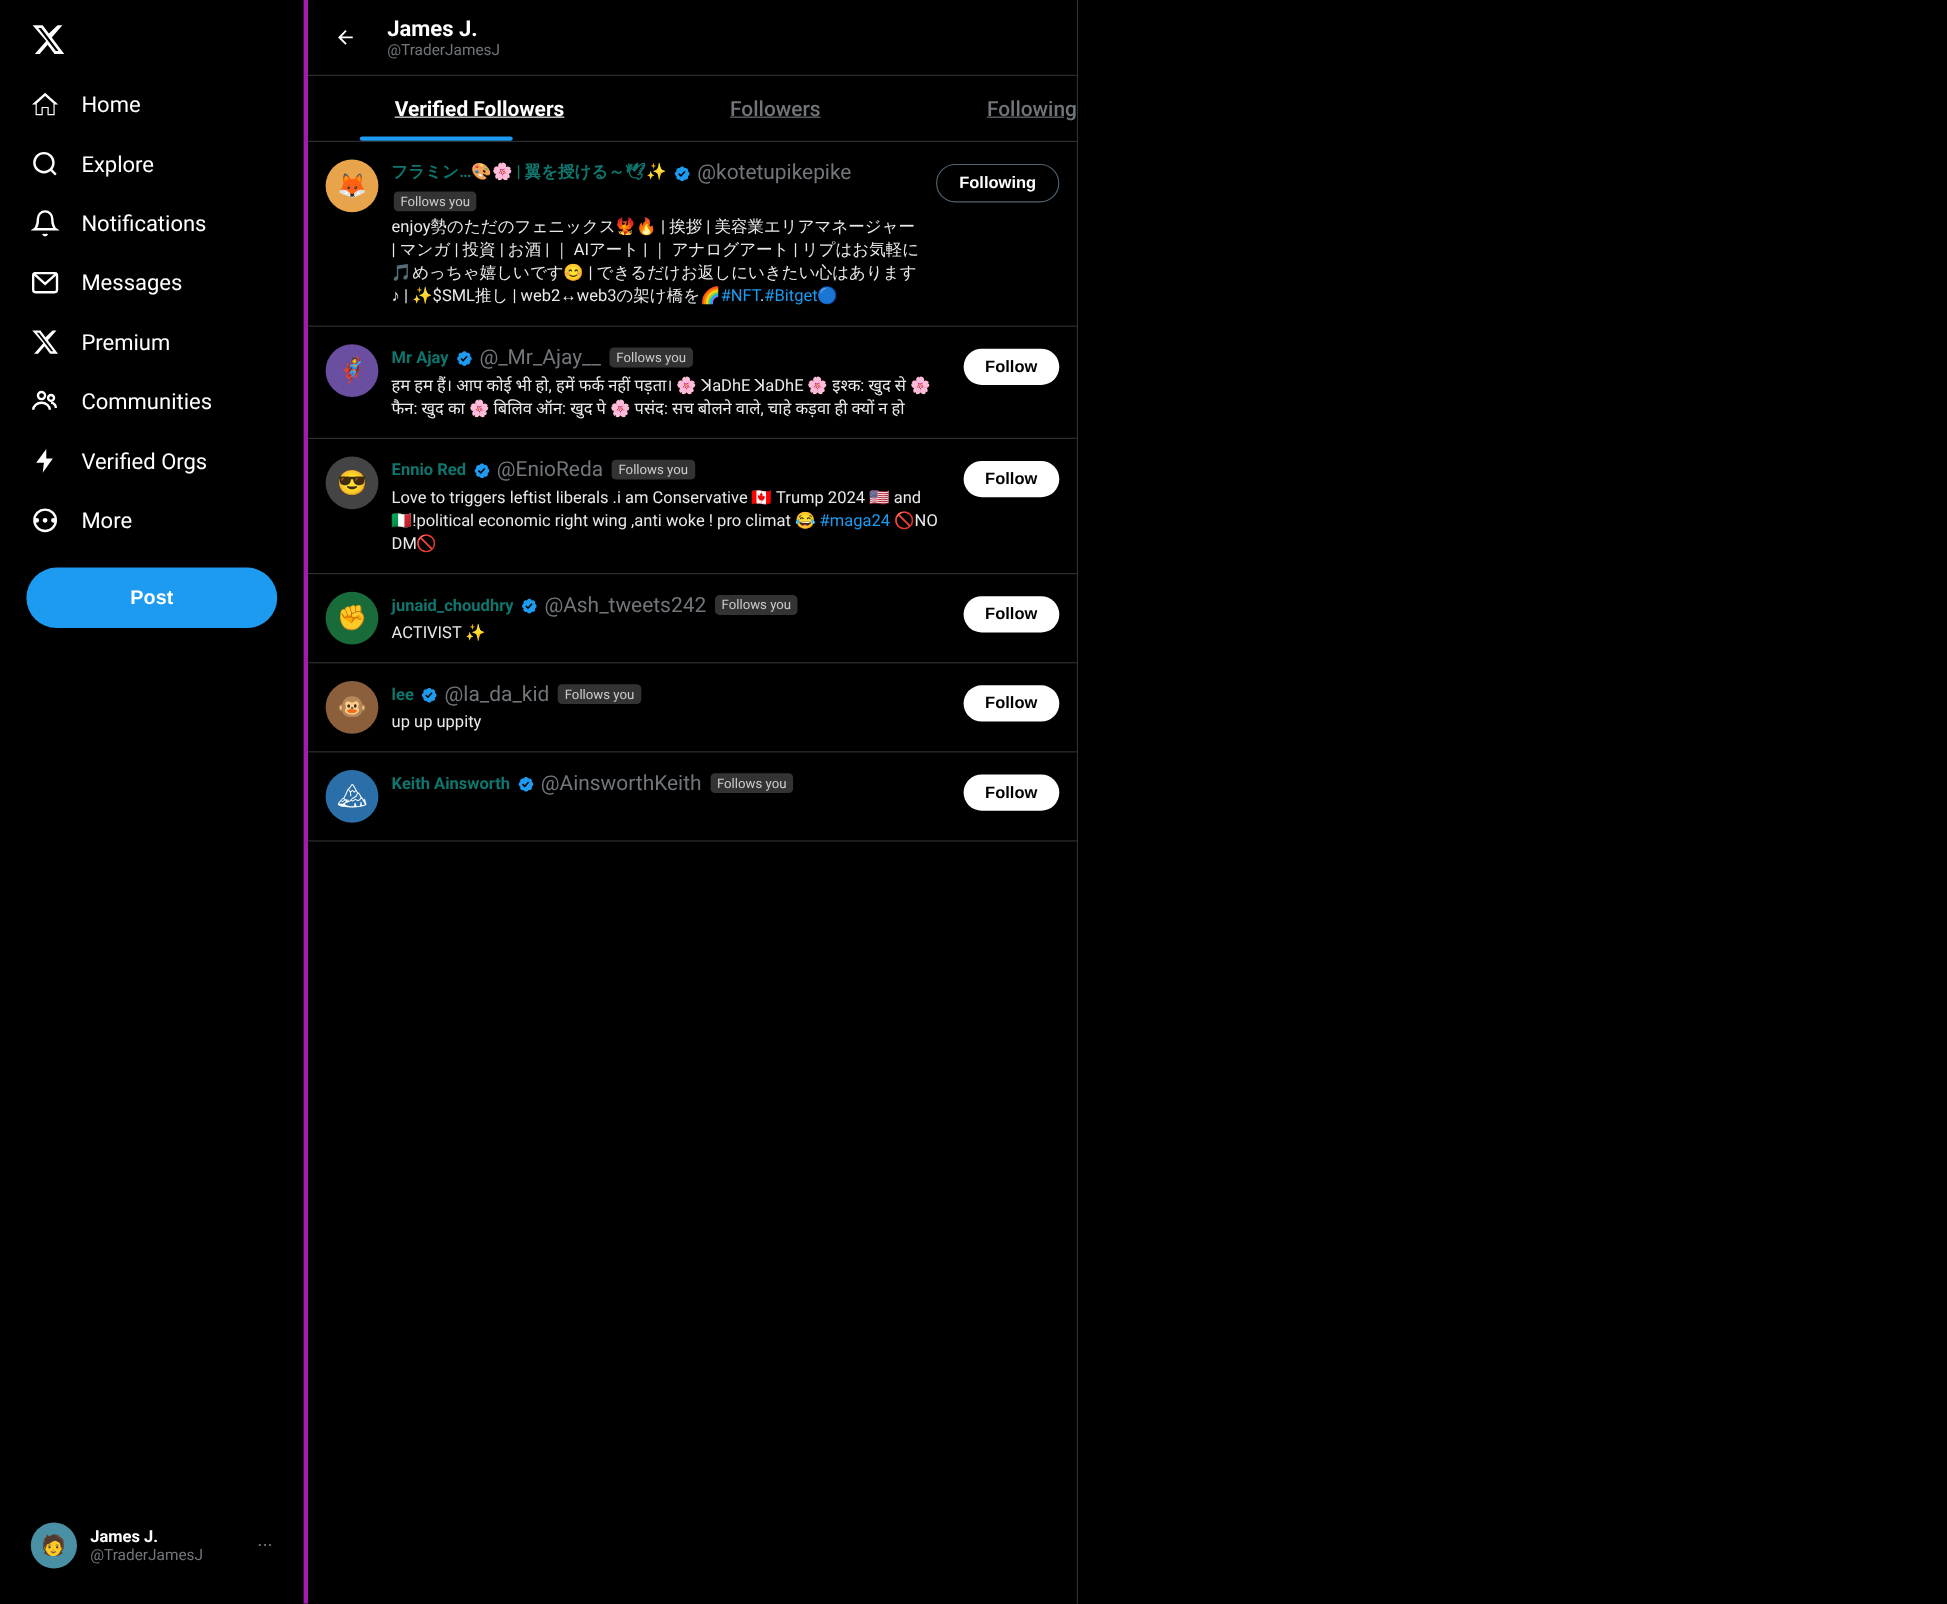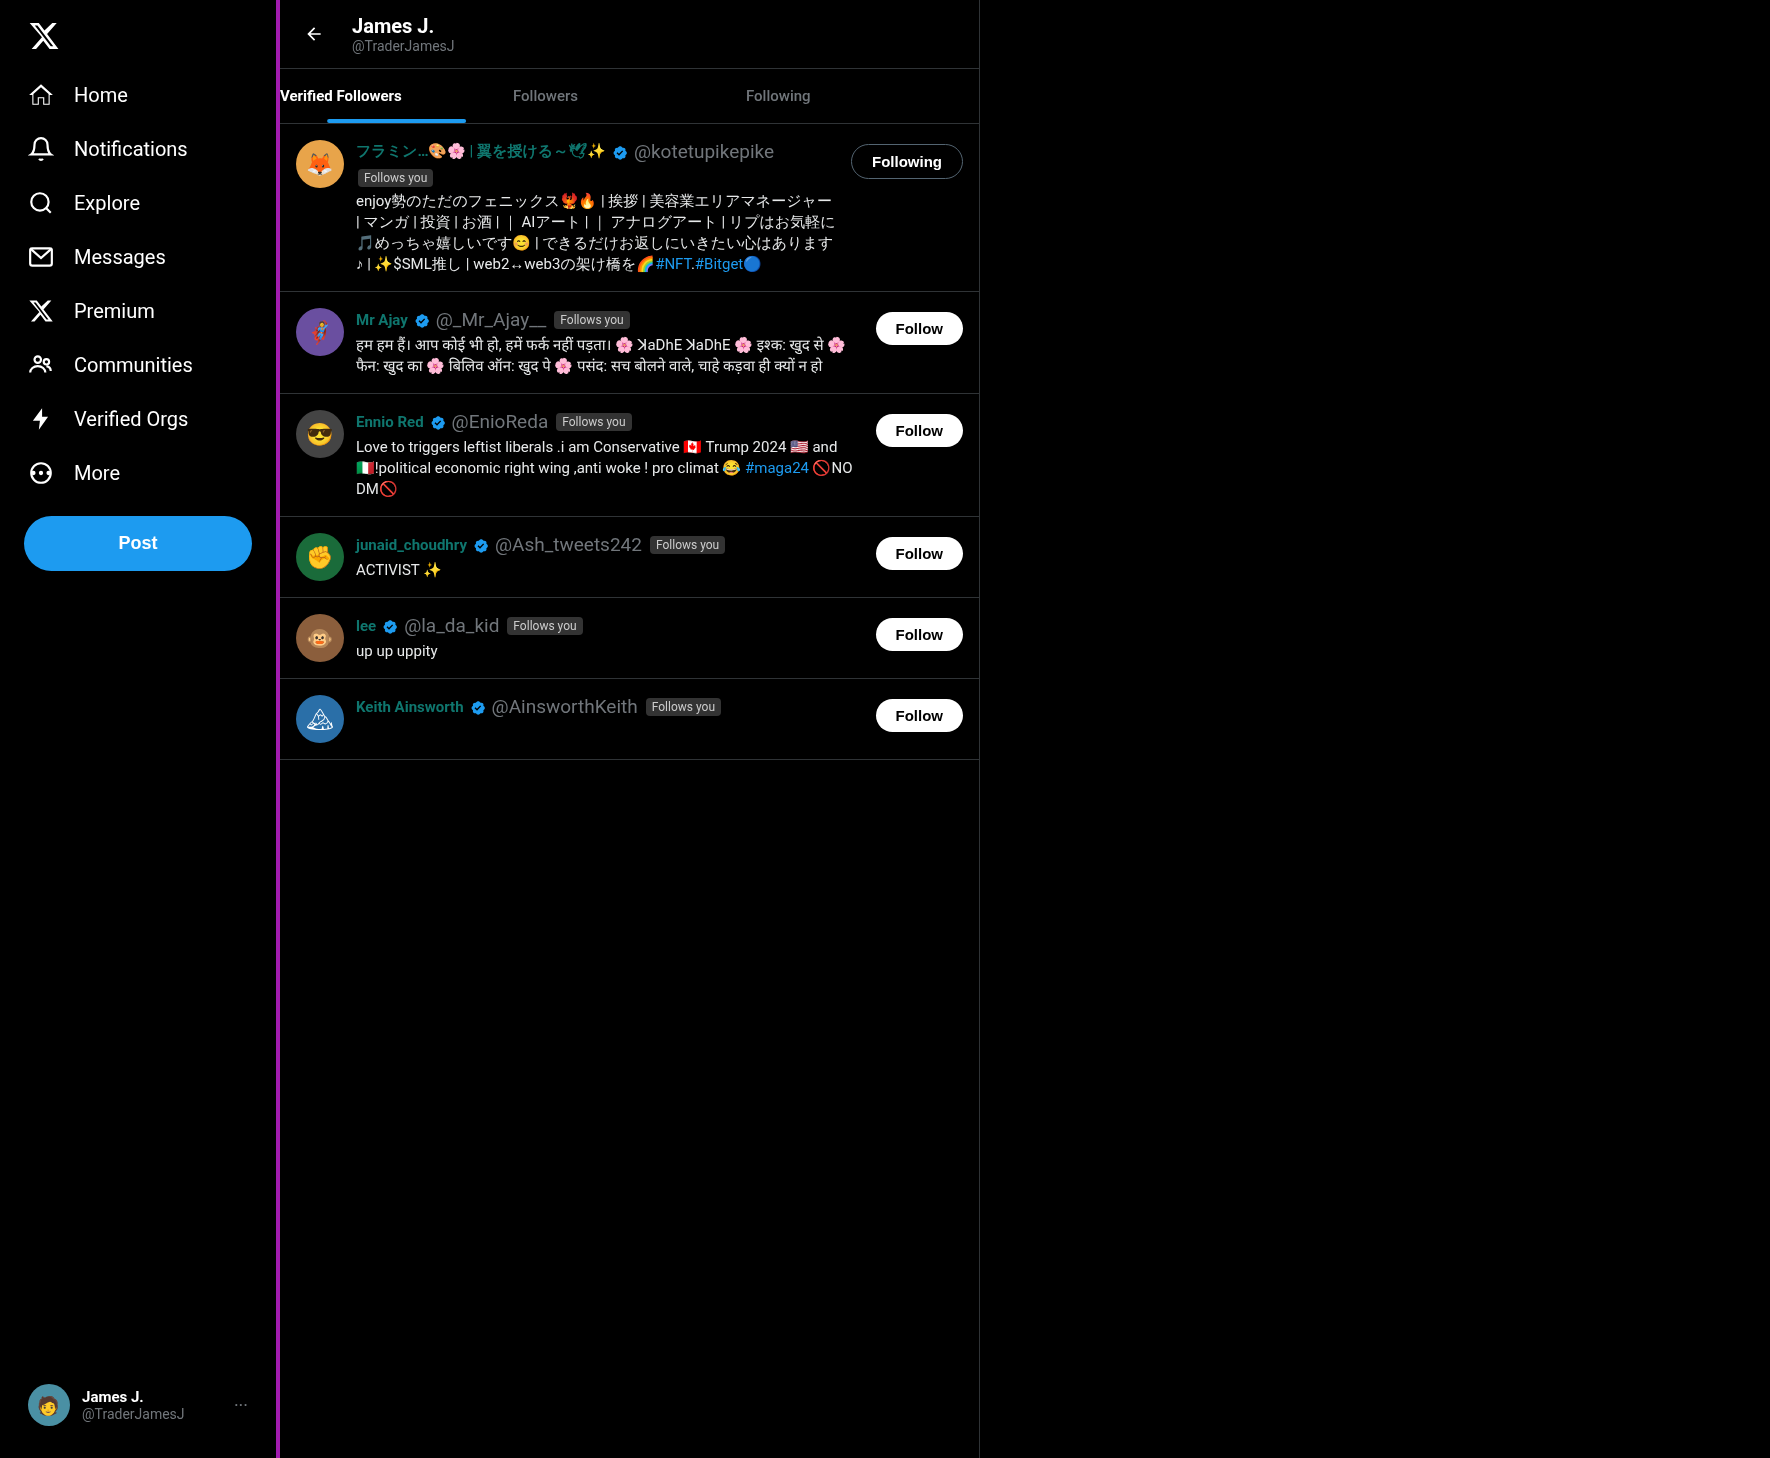--- a/index.html
+++ b/index.html
@@ -128,28 +128,29 @@
     .header-name { font-size: 20px; font-weight: 700; }
     .header-handle { font-size: 14px; color: #71767b; }
 
     
     .tabs {
       display: flex;
       border-bottom: 1px solid #2f3336;
     }
     .tab {
       flex: 1;
-      text-align: left;
+      text-align: right;
       padding: 18px 0;
-      font-size: 15px;
+      font-size: 19px;
       font-weight: 500;
       color: #71767b;
       cursor: pointer;
       position: relative;
       transition: background 0.15s;
+      text-decoration: underline;
     }
     .tab.active {
       color: #fff;
       font-weight: 700;
     }
     .tab.active::after {
       content: '';
       position: absolute;
       bottom: 0;
       left: 50%;
@@ -264,35 +265,35 @@
       <svg width="26" height="26" viewBox="0 0 24 24" fill="currentColor">
           <path d="M12 2.1L1 12h3v9h6v-6h4v6h6v-9h3L12 2.1zm0 2.69l7 6.3V20h-4v-6H9v6H5v-8.9l7-6.3z"></path>
         </svg>
     </span>
     <span class="nav-label">Home</span>
   </div>
 
   <div class="nav-item">
     <span class="nav-icon">
       <svg width="26" height="26" viewBox="0 0 24 24" fill="none" stroke="currentColor" stroke-width="2">
+          <circle cx="11" cy="11" r="8"></circle>
+          <line x1="21" y1="21" x2="16.65" y2="16.65"></line>
+        </svg>
+    </span>
+    <span class="nav-label">Explore</span>
+  </div>
+
+  <div class="nav-item">
+    <span class="nav-icon">
+      <svg width="26" height="26" viewBox="0 0 24 24" fill="none" stroke="currentColor" stroke-width="2">
           <path d="M18 8A6 6 0 0 0 6 8c0 7-3 9-3 9h18s-3-2-3-9"></path>
           <path d="M13.73 21a2 2 0 0 1-3.46 0"></path>
         </svg>
     </span>
     <span class="nav-label">Notifications</span>
-  </div>
-
-  <div class="nav-item">
-    <span class="nav-icon">
-      <svg width="26" height="26" viewBox="0 0 24 24" fill="none" stroke="currentColor" stroke-width="2">
-          <circle cx="11" cy="11" r="8"></circle>
-          <line x1="21" y1="21" x2="16.65" y2="16.65"></line>
-        </svg>
-    </span>
-    <span class="nav-label">Explore</span>
   </div>
 
   <div class="nav-item">
     <span class="nav-icon">
       <svg width="26" height="26" viewBox="0 0 24 24" fill="none" stroke="currentColor" stroke-width="2">
           <rect x="2" y="4" width="20" height="16" rx="2"></rect>
           <polyline points="2,4 12,13 22,4"></polyline>
         </svg>
     </span>
     <span class="nav-label">Messages</span>

